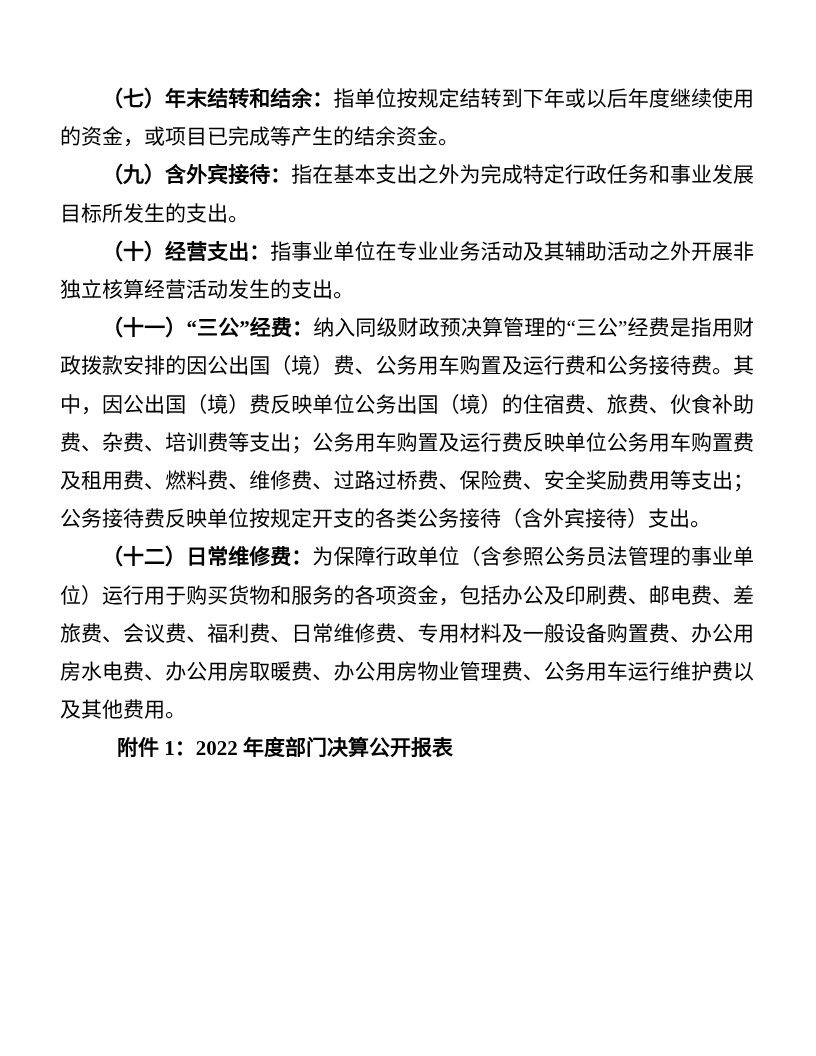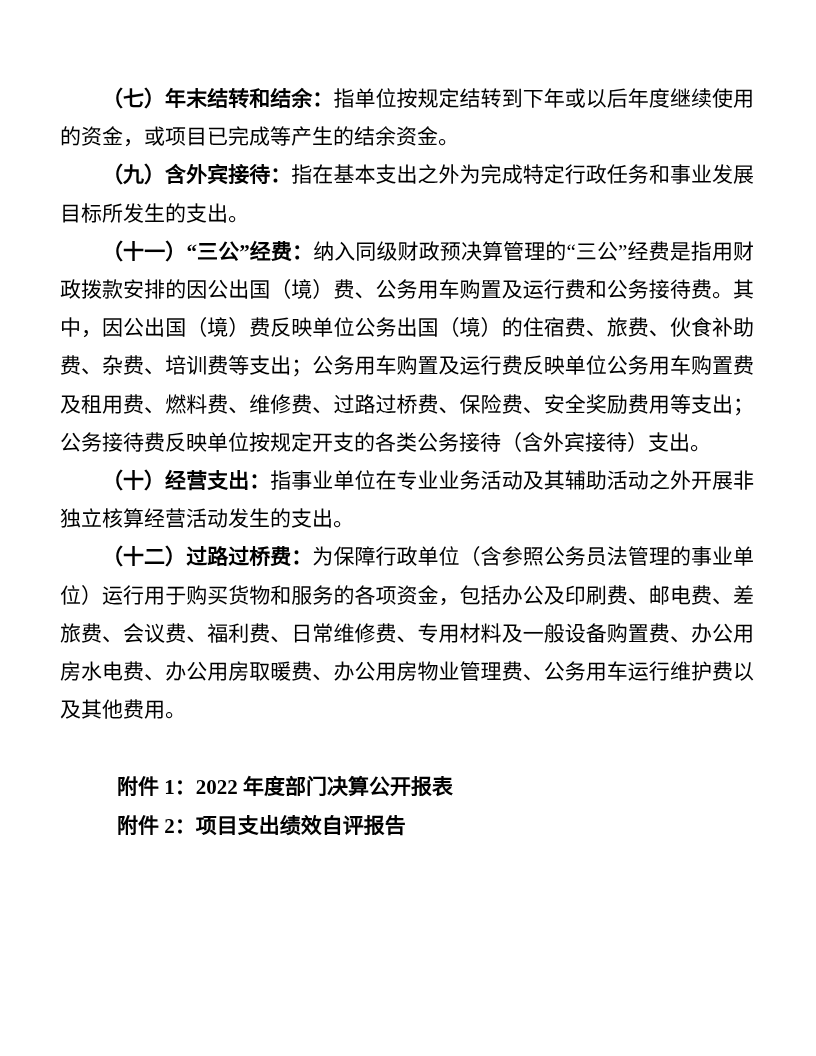--- a/index.html
+++ b/index.html
@@ -28,44 +28,42 @@
     text-align: justify;
     text-justify: inter-ideograph;
     text-indent: 2em;
     word-break: break-all;
   }
   .para .lead {
     font-weight: 700;
     
   }
   .attachments {
-    margin-top: 39px;
   }
   .attachment {
     margin: 0;
     padding-left: 57px;
     font-size: 21px;
     line-height: 38.2px;
     font-weight: 700;
   }
 </style>
 </head>
 <body>
 
 <div class="page">
 
   <p class="para"><b class="lead">（七）年末结转和结余：</b><span>指单位按规定结转到下年或以后年度继续使用的资金，或项目已完成等产生的结余资金。</span></p>
 
 
   <p class="para"><b class="lead">（九）含外宾接待：</b><span>指在基本支出之外为完成特定行政任务和事业发展目标所发生的支出。</span></p>
 
+  <p class="para"><b class="lead">（十）经营支出：</b><span>指事业单位在专业业务活动及其辅助活动之外开展非独立核算经营活动发生的支出。</span></p>
+
   <p class="para"><b class="lead">（十一）“三公”经费：</b><span>纳入同级财政预决算管理的“三公”经费是指用财政拨款安排的因公出国（境）费、公务用车购置及运行费和公务接待费。其中，因公出国（境）费反映单位公务出国（境）的住宿费、旅费、伙食补助费、杂费、培训费等支出；公务用车购置及运行费反映单位公务用车购置费及租用费、燃料费、维修费、过路过桥费、保险费、安全奖励费用等支出；公务接待费反映单位按规定开支的各类公务接待（含外宾接待）支出。</span></p>
 
-  <p class="para"><b class="lead">（十）经营支出：</b><span>指事业单位在专业业务活动及其辅助活动之外开展非独立核算经营活动发生的支出。</span></p>
-
-  <p class="para"><b class="lead">（十二）过路过桥费：</b><span>为保障行政单位（含参照公务员法管理的事业单位）运行用于购买货物和服务的各项资金，包括办公及印刷费、邮电费、差旅费、会议费、福利费、日常维修费、专用材料及一般设备购置费、办公用房水电费、办公用房取暖费、办公用房物业管理费、公务用车运行维护费以及其他费用。</span></p>
+  <p class="para"><b class="lead">（十二）日常维修费：</b><span>为保障行政单位（含参照公务员法管理的事业单位）运行用于购买货物和服务的各项资金，包括办公及印刷费、邮电费、差旅费、会议费、福利费、日常维修费、专用材料及一般设备购置费、办公用房水电费、办公用房取暖费、办公用房物业管理费、公务用车运行维护费以及其他费用。</span></p>
 
   <div class="attachments">
     <p class="attachment">附件 1：2022 年度部门决算公开报表</p>
-    <p class="attachment">附件 2：项目支出绩效自评报告</p>
   </div>
 
 </div>
 
 </body></html>

